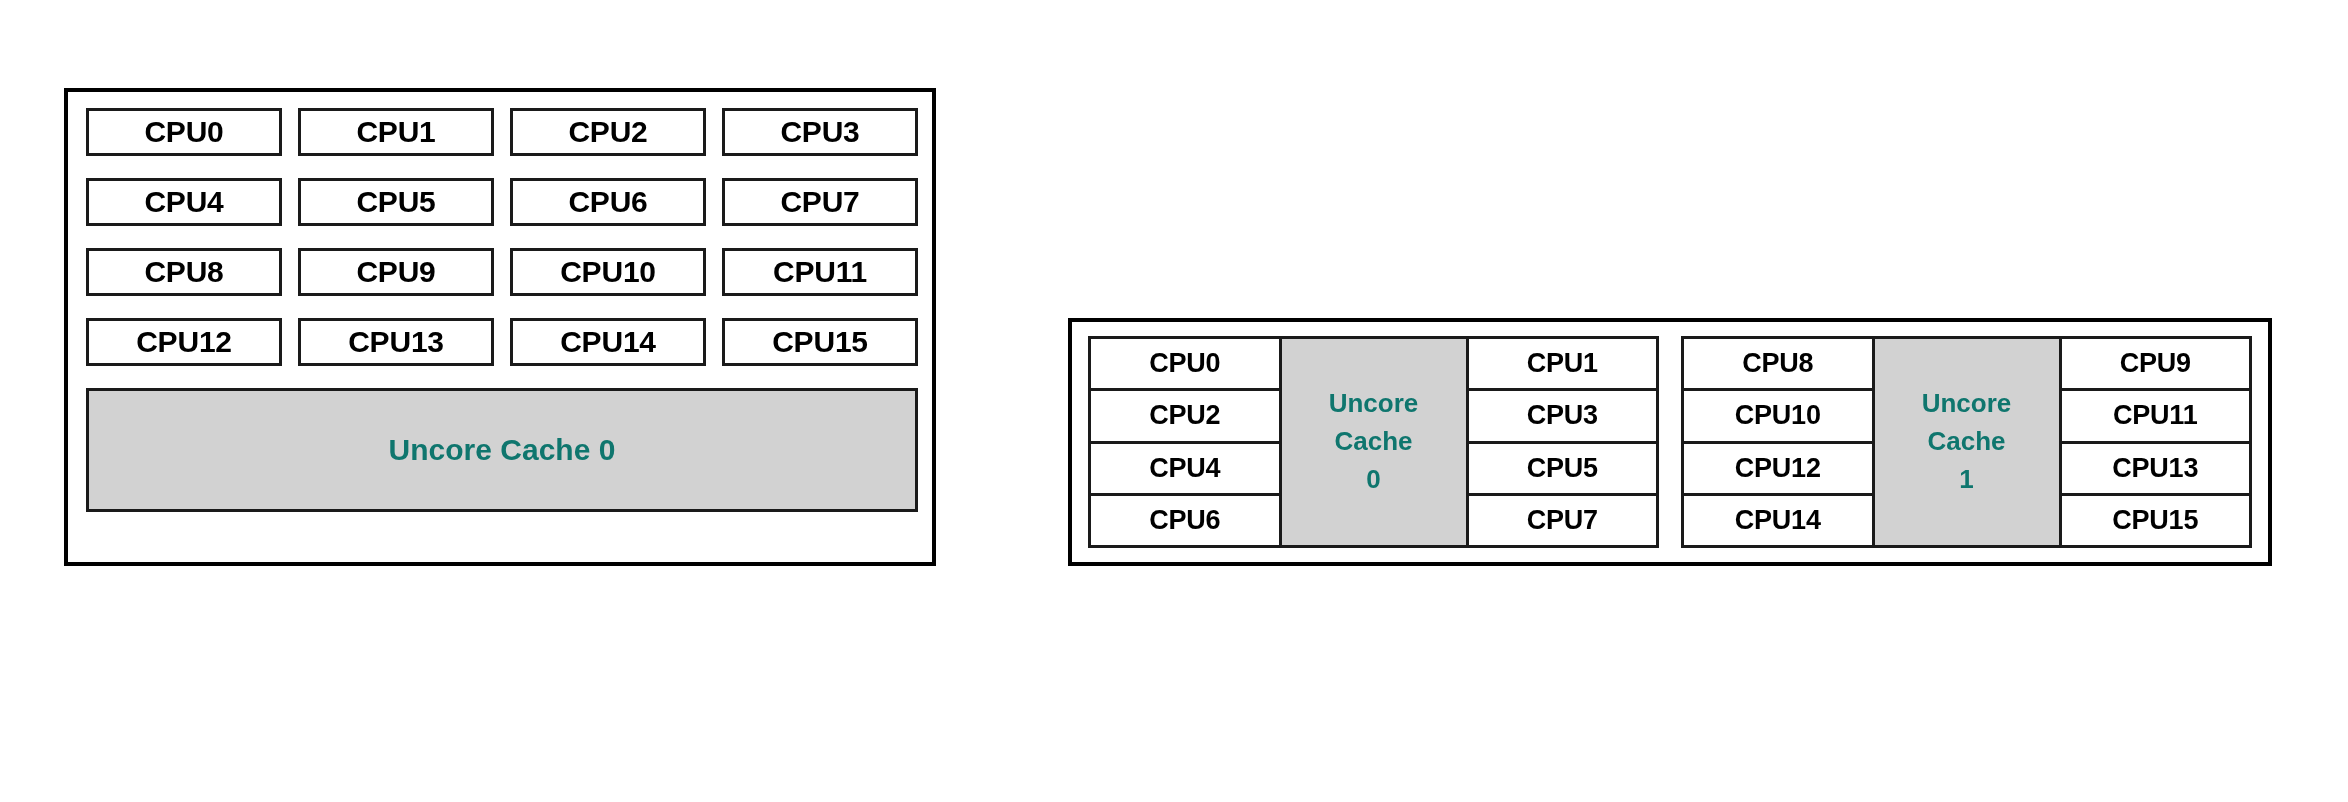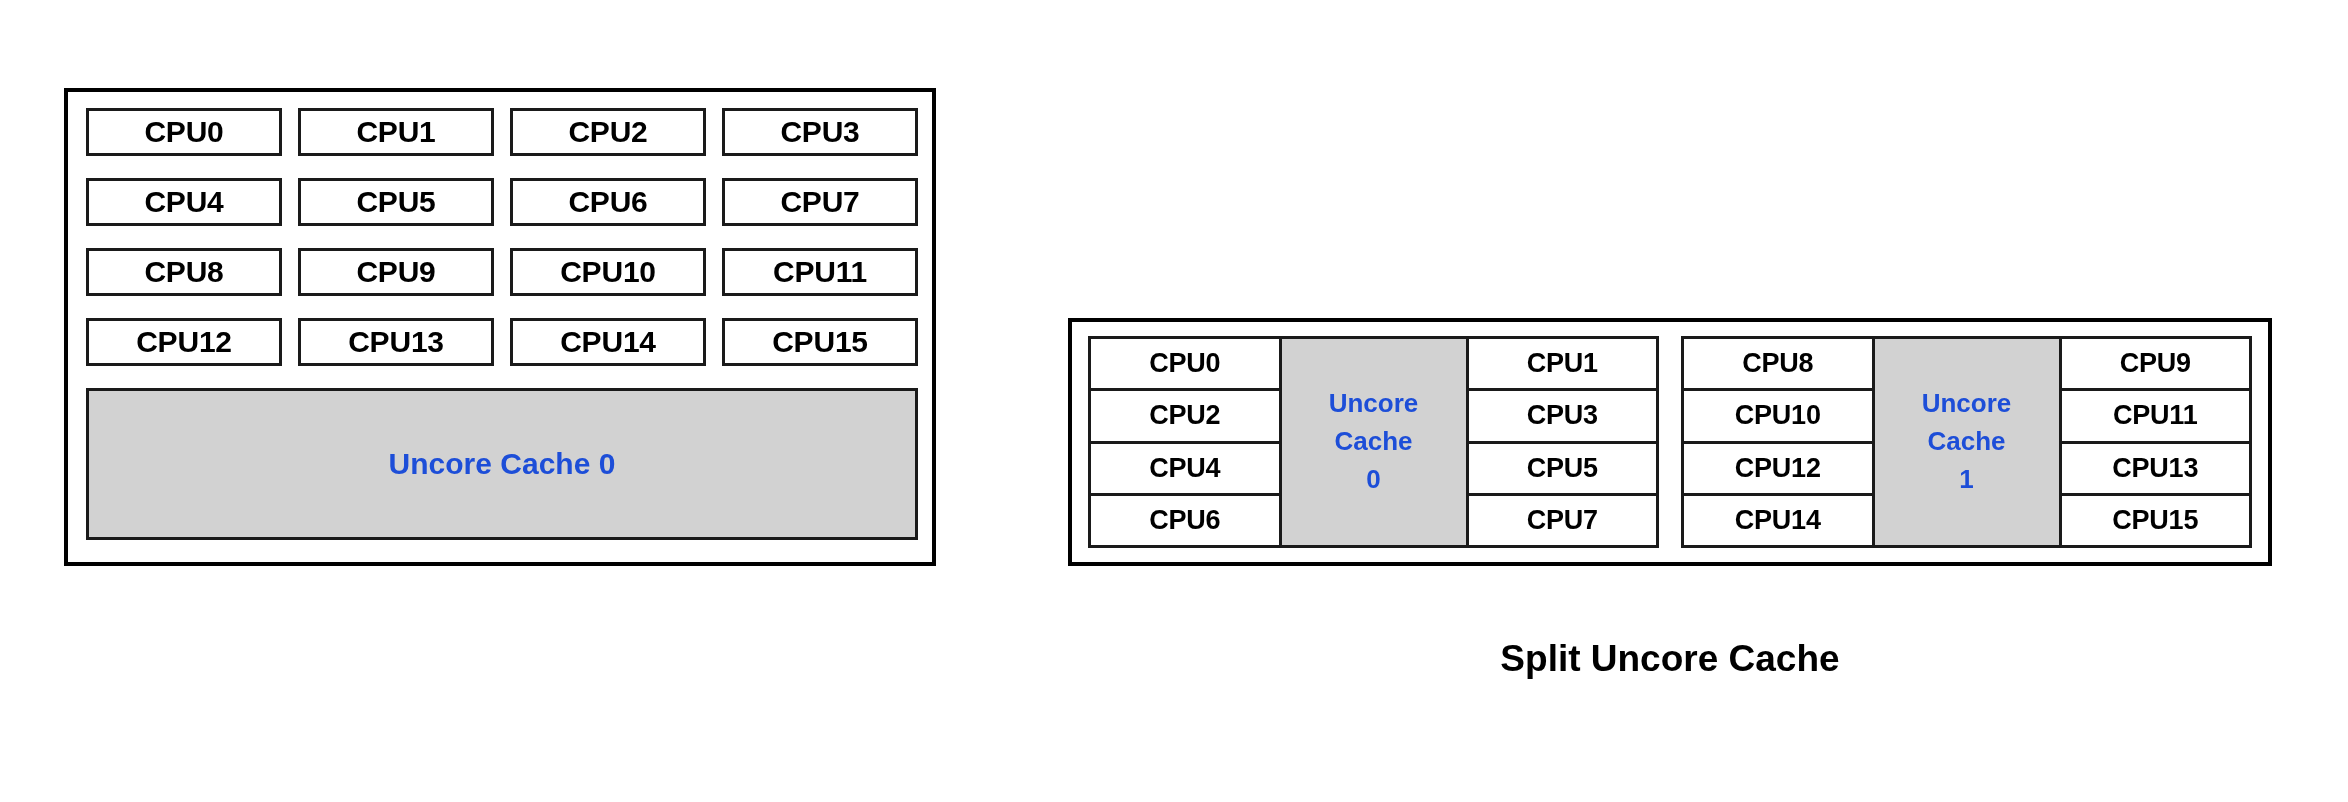--- a/index.html
+++ b/index.html
@@ -43,21 +43,21 @@
   }
   .cache-cell {
     box-sizing: border-box;
     border: 3px solid #1a1a1a;
     background: #d2d2d2;
     display: flex;
     align-items: center;
     justify-content: center;
     text-align: center;
     font-weight: bold;
-    color: #1d4ed8;
+    color: #0f766e;
   }
 
   
   #mono-box {
     left: 64px;
     top: 88px;
     width: 872px;
     height: 478px;
   }
   .mono-grid {
@@ -72,21 +72,21 @@
   }
   .mono-grid .cpu-cell {
     height: 48px;
     font-size: 30px;
   }
   #mono-cache {
     position: absolute;
     left: 18px;
     top: 296px;
     width: 832px;
-    height: 152px;
+    height: 124px;
     font-size: 30px;
   }
 
   
   #split-box {
     left: 1068px;
     top: 318px;
     width: 1204px;
     height: 248px;
   }
@@ -218,15 +218,14 @@
           <div class="cpu-cell">CPU9</div>
           <div class="cpu-cell">CPU11</div>
           <div class="cpu-cell">CPU13</div>
           <div class="cpu-cell">CPU15</div>
         </div>
       </div>
 
     </div>
   </div>
 
-  <div class="caption" id="caption-right">Split Uncore Cache</div>
 
 </div>
 
 </body></html>

